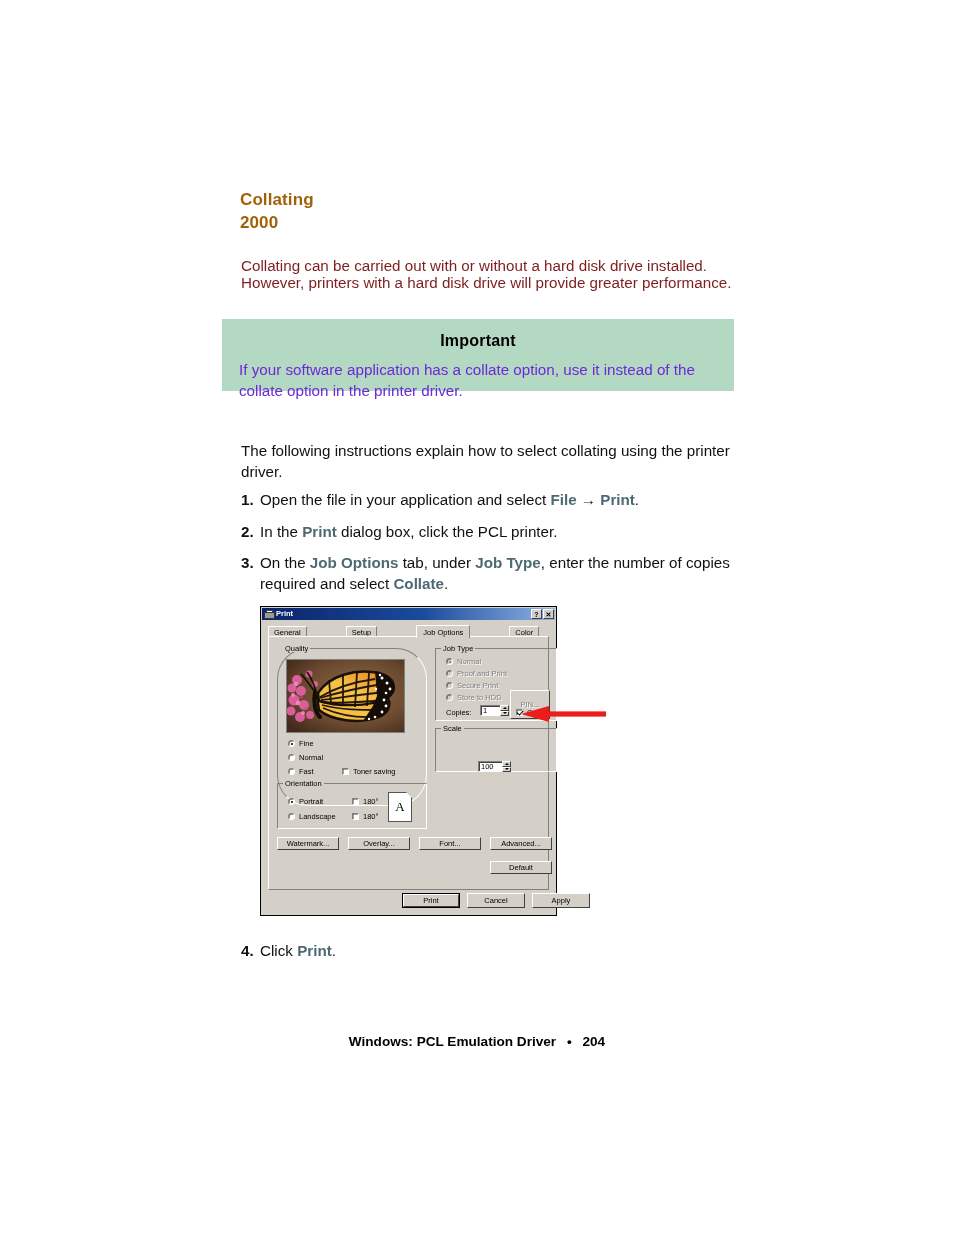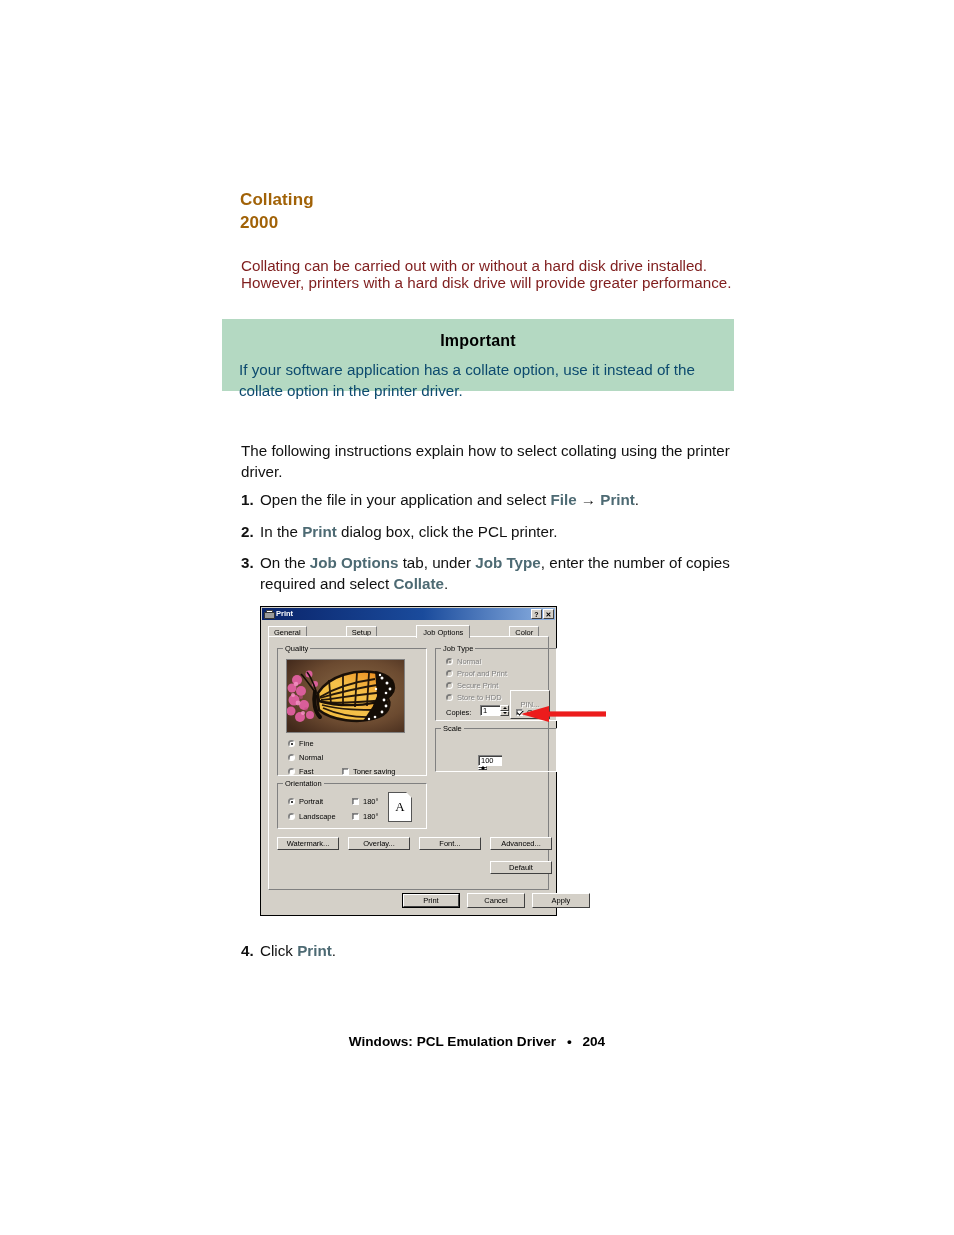--- a/index.html
+++ b/index.html
@@ -15,21 +15,21 @@
   .heading div{white-space:nowrap;}
 
   
   .intro{position:absolute;left:241px;top:242px;width:492px;font-size:15.2px;line-height:17px;color:#7f1d1d;margin-top:15px;}
   .lead{position:absolute;left:241px;top:441px;width:492px;font-size:15.2px;line-height:20.5px;color:#111;}
   .em{color:#4d6a73;font-weight:bold;}
 
   
   .important{position:absolute;left:222px;top:319px;width:512px;height:72px;background:#b4d9c2;}
   .important .imp-title{text-align:center;font-size:16px;font-weight:bold;margin-top:13px;color:#000;letter-spacing:.2px;}
-  .important .imp-body{margin:10px 16px 0 17px;font-size:15.2px;line-height:20.5px;color:#0c4a6e;}
+  .important .imp-body{margin:10px 16px 0 17px;font-size:15.2px;line-height:20.5px;color:#6d28d9;}
 
   
   .steps{position:absolute;left:241px;top:490px;width:500px;}
   .step{display:flex;margin-bottom:11px;font-size:15.2px;line-height:20.5px;color:#111;}
   .step .num{font-weight:bold;width:19px;flex:0 0 19px;}
   .step .txt{flex:1;}
   .step4{position:absolute;left:241px;top:941px;display:flex;font-size:15.2px;line-height:20.5px;color:#111;}
   .step4 .num{font-weight:bold;width:19px;flex:0 0 19px;}
 
   
@@ -64,21 +64,21 @@
       border-top:1px solid #fff;border-left:1px solid #fff;border-right:1px solid #808080;
       box-sizing:border-box;margin-right:1px;color:#000;font-size:7.5px;}
   .tab.active{height:13px;line-height:13px;font-weight:normal;margin-bottom:-1px;position:relative;z-index:3;background:#d4d0c8;padding:0 6px;}
   .tabpanel{position:absolute;left:6px;top:15px;right:6px;bottom:24px;background:#d4d0c8;
     border-top:1px solid #fff;border-left:1px solid #fff;border-right:1px solid #808080;border-bottom:1px solid #808080;}
 
   
   .group{position:absolute;border:1px solid #fff;border-top-color:#808080;border-left-color:#808080;box-sizing:border-box;}
   .group>.glabel{position:absolute;top:-4px;left:5px;background:#d4d0c8;padding:0 2px;font-size:7.5px;color:#000;line-height:7px;}
 
-  .g-quality{left:8px;top:11px;width:150px;height:128px;}
+  .g-quality{left:8px;top:11px;width:150px;height:158px;border-radius:31px;}
   .g-jobtype{left:166px;top:11px;width:122px;height:73px;}
   .g-scale{left:166px;top:91px;width:122px;height:44px;}
   .g-orient{left:8px;top:146px;width:150px;height:46px;}
 
   
   .preview{position:absolute;left:8px;top:10px;width:117px;height:72px;border:1px solid #808080;overflow:hidden;background:#4a3526;}
   .bfly{position:absolute;inset:0;}
 
   
   .radio{position:absolute;display:flex;align-items:center;font-size:7.5px;white-space:nowrap;}
@@ -316,21 +316,21 @@
           </div>
 
           <div class="chk" style="left:80px;top:59px;">
             <span class="cbox on"></span>
             <span>Collate</span>
           </div>
         </div>
 
         <div class="group g-scale">
           <span class="glabel">Scale</span>
-          <div class="spin" style="left:42px;top:26px;flex-direction:column;">
+          <div class="spin" style="left:42px;top:32px;">
             <span class="fld" style="width:24px;">100</span>
             <span class="arrows">
                 <div class="up"></div>
                 <div class="dn"></div>
               </span>
           </div>
         </div>
 
         <div class="group g-orient">
           <span class="glabel">Orientation</span>

